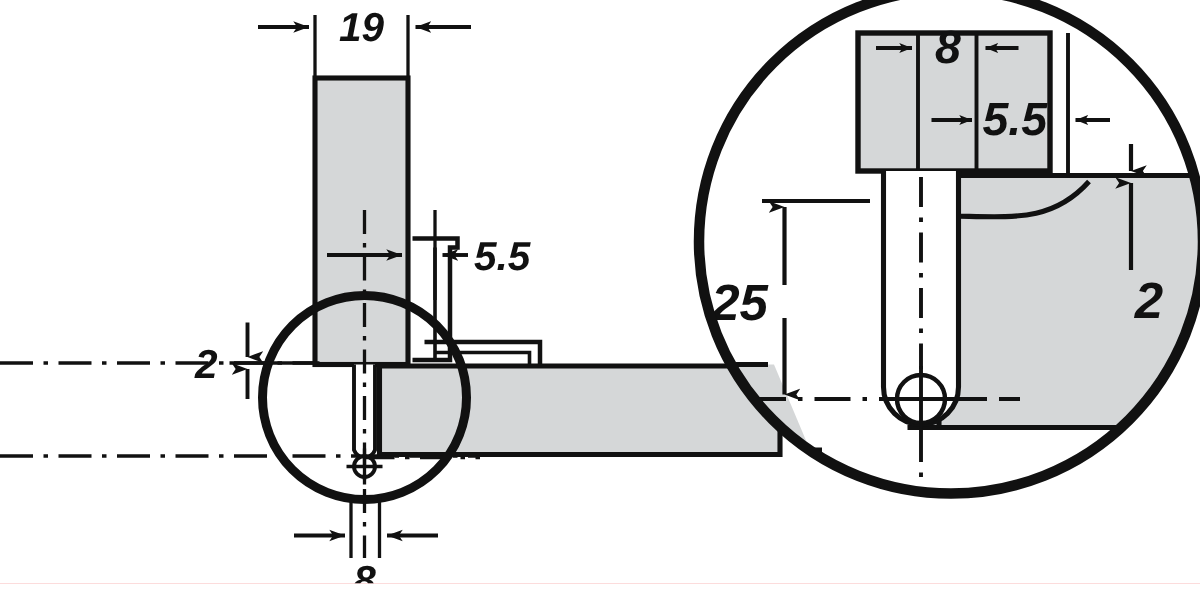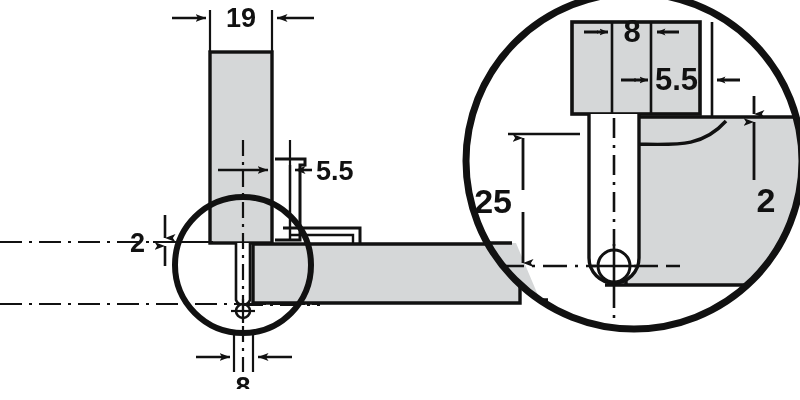--- a/index.html
+++ b/index.html
@@ -9,20 +9,21 @@
   }
   body {
     font-family: "Liberation Sans", sans-serif;
   }
   #stage {
     position: relative;
     width: 800px;
     height: 389px;
     background: #ef4444;
     overflow: hidden;
+    font-style: italic;
   }
   svg#drawing {
     display: block;
     width: 800px;
     height: 400px;
   }
   text.dim {
     font-family: "Liberation Sans", sans-serif;
     font-weight: bold;
     fill: #111111;

